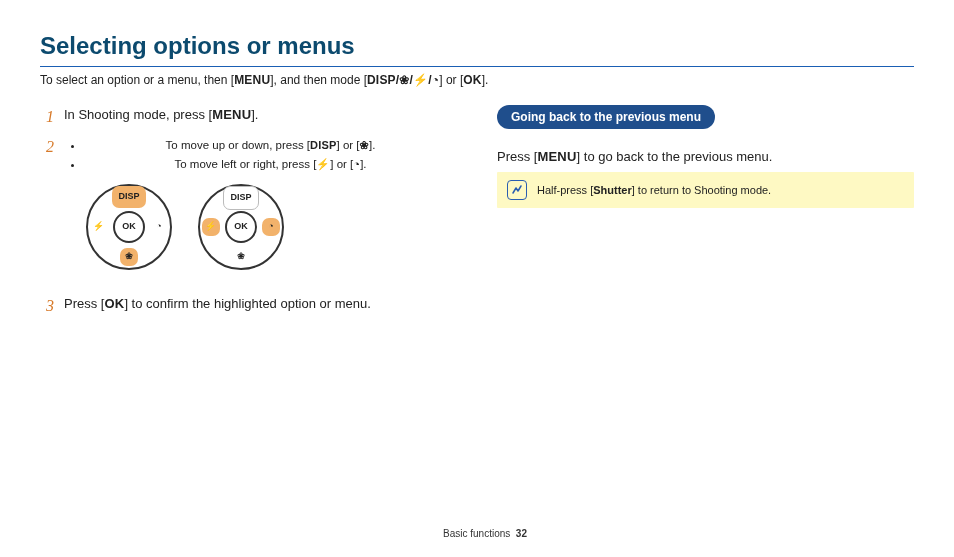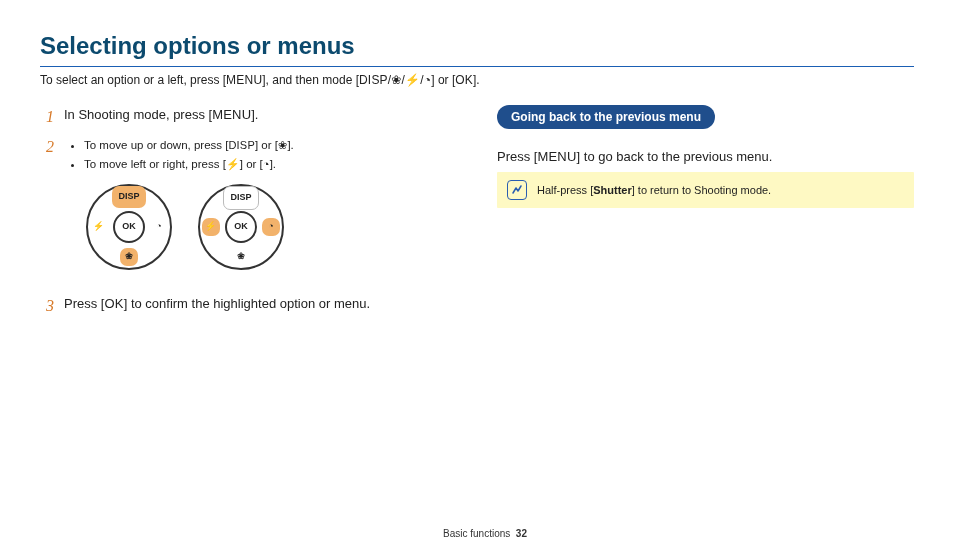--- a/index.html
+++ b/index.html
@@ -55,20 +55,21 @@
     flex: 0 0 14px;
     text-align: right;
   }
   .step-body {
     flex: 1;
   }
   .bullets {
     margin: 2px 0 10px 0;
     padding-left: 20px;
     font-size: 11.5px;
+    text-align: center;
   }
   .bullets li {
     margin-bottom: 2px;
   }
 
   .diagrams {
     display: flex;
     gap: 26px;
     margin: 8px 0 18px 22px;
   }
@@ -162,37 +163,37 @@
     position: absolute;
     bottom: 18px;
     left: 16px; right: 0;
     text-align: center;
     font-size: 10px;
     color: #333;
   }
   .footer b { font-weight: bold; }
 
   .iconlabel {
-    font-weight: normal;
+    font-weight: bold;
     font-family: Arial, sans-serif;
     font-size: 1em;
     letter-spacing: 0.2px;
   }
   .micro {
     font-size: 11px;
   }
 </style>
 </head>
 <body>
 
 <div class="page">
   <h1 class="title">Selecting options or menus</h1>
   <hr class="rule">
   <div class="intro">
-    <span>To select an option or a left, press [</span><span class="iconlabel">MENU</span><span>], and then mode [</span><span class="iconlabel">DISP/❀/⚡/◔</span><span>] or [</span><span class="iconlabel">OK</span><span>].</span>
+    <span>To select an option or a menu, then [</span><span class="iconlabel">MENU</span><span>], and then mode [</span><span class="iconlabel">DISP/❀/⚡/◔</span><span>] or [</span><span class="iconlabel">OK</span><span>].</span>
   </div>
 
   <div class="columns">
 
     <div class="col">
 
       <div class="step">
         <div class="step-num">1</div>
         <div class="step-body">
           <span>In Shooting mode, press [</span><span class="iconlabel">MENU</span><span>].</span>

